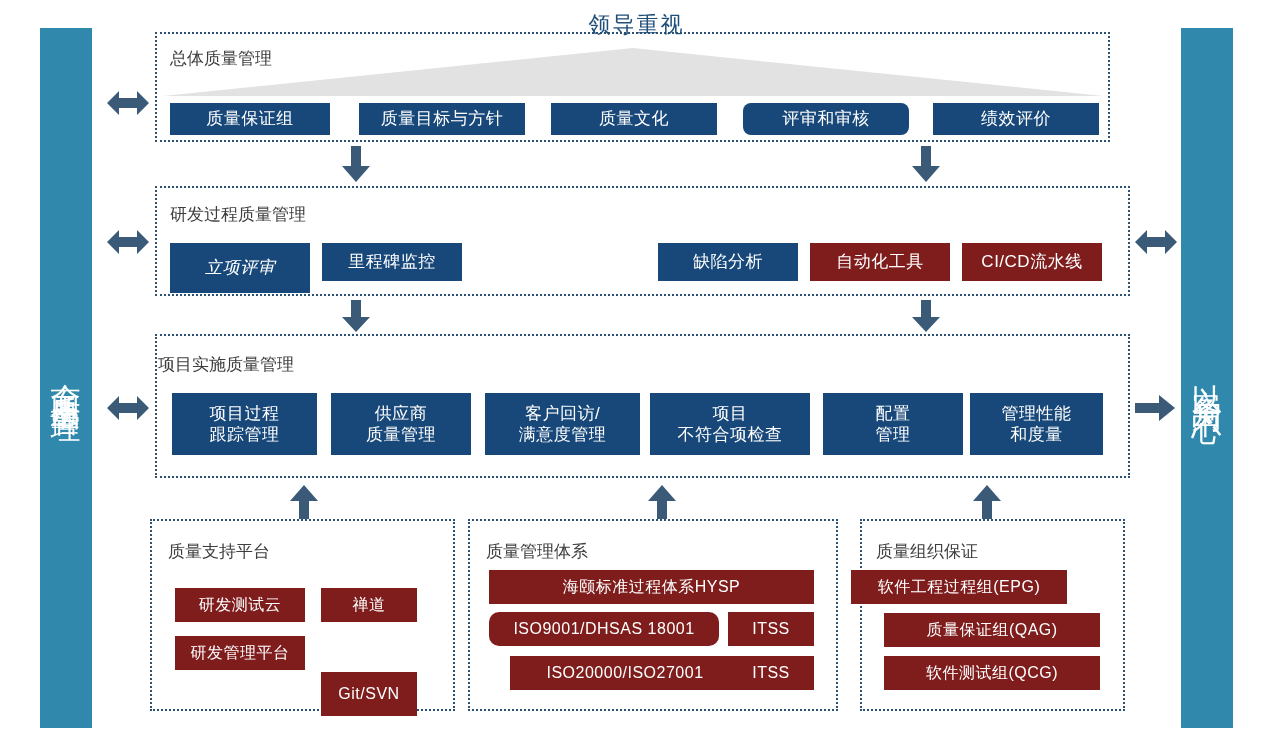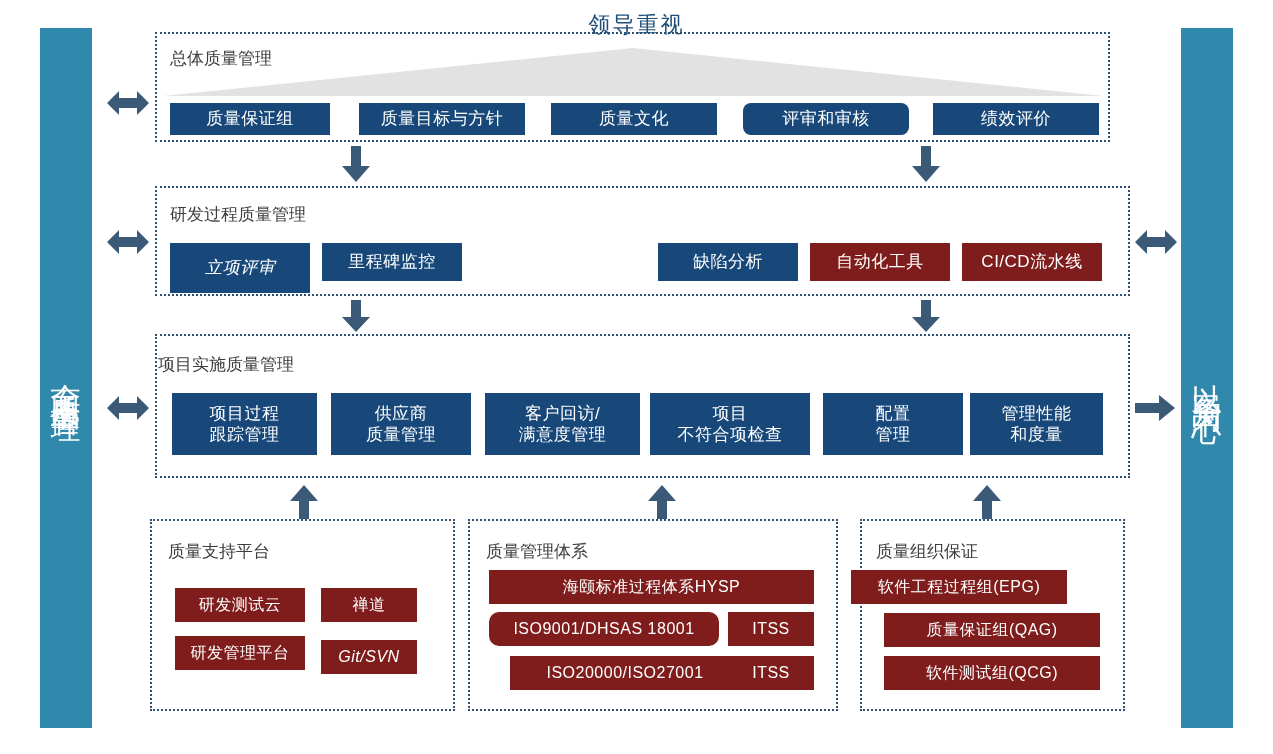--- a/index.html
+++ b/index.html
@@ -154,21 +154,21 @@
   <div class="chip navy" style="left:970px; top:393px; width:133px; height:62px;">管理性能
 和度量</div>
 
   <div class="panel" style="left:150px; top:519px; width:305px; height:192px;">
   </div>
   <div class="panel-title" style="left:168px; top:540px;">质量支持平台</div>
 
   <div class="chip teal small" style="left:175px; top:588px; width:130px; height:34px;">研发测试云</div>
   <div class="chip teal small" style="left:321px; top:588px; width:96px; height:34px;">禅道</div>
   <div class="chip teal small" style="left:175px; top:636px; width:130px; height:34px;">研发管理平台</div>
-  <div class="chip teal small" style="left:321px; top:640px; width:96px; height:34px;font-style:italic;">Git/SVN</div>
+  <div class="chip teal small" style="left:321px; top:672px; width:96px; height:44px;">Git/SVN</div>
 
   <div class="panel" style="left:468px; top:519px; width:370px; height:192px;">
   </div>
   <div class="panel-title" style="left:486px; top:540px;">质量管理体系</div>
 
   <div class="chip teal small" style="left:489px; top:570px; width:325px; height:34px;">海颐标准过程体系HYSP</div>
   <div class="chip teal small" style="left:489px; top:612px; width:230px; height:34px;border-radius:10px;">ISO9001/DHSAS 18001</div>
   <div class="chip teal small" style="left:728px; top:612px; width:86px; height:34px;">ITSS</div>
   <div class="chip teal small" style="left:510px; top:656px; width:230px; height:34px;">ISO20000/ISO27001</div>
   <div class="chip teal small" style="left:728px; top:656px; width:86px; height:34px;">ITSS</div>

